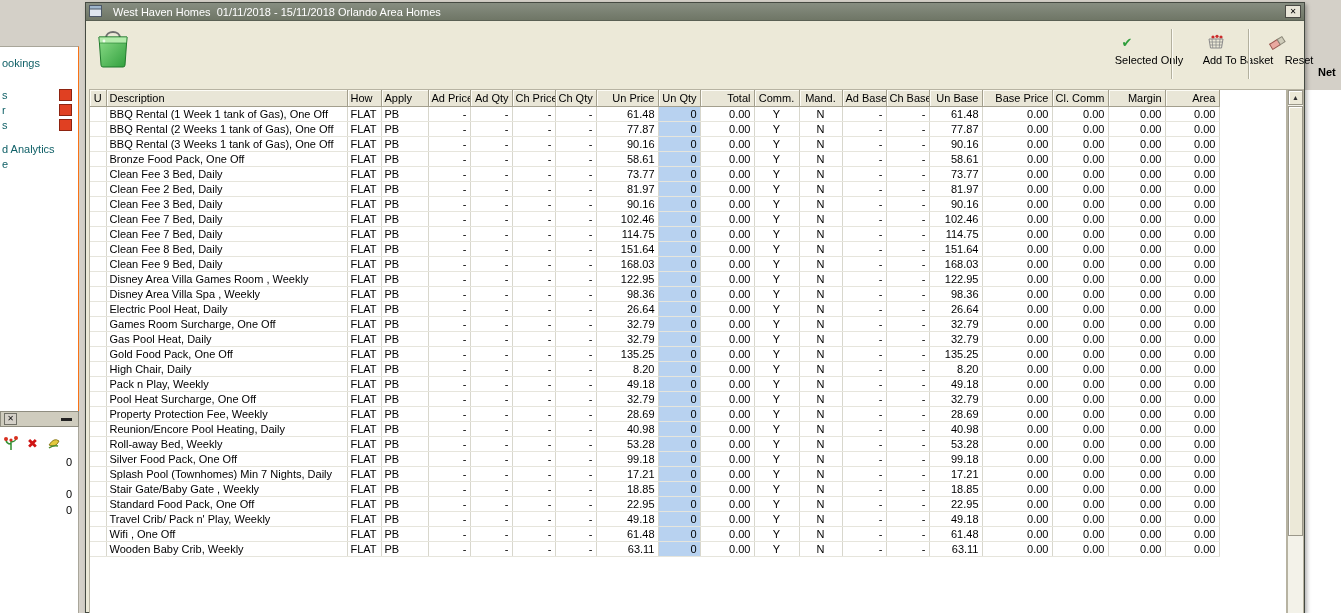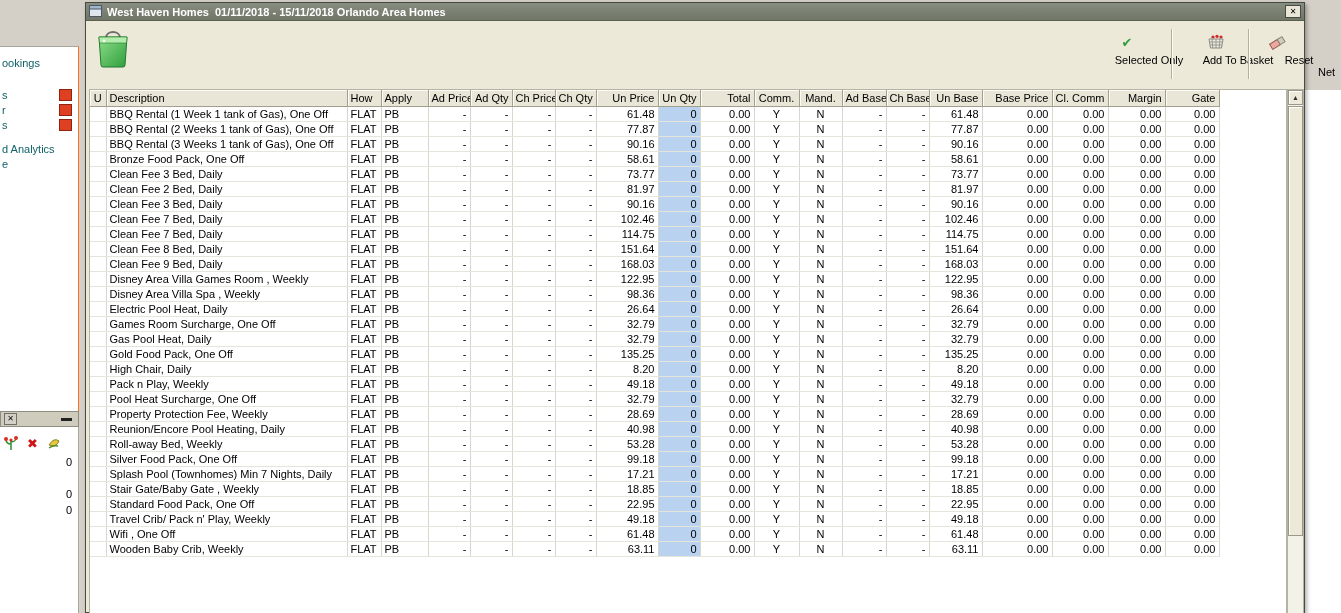--- a/index.html
+++ b/index.html
@@ -25,29 +25,29 @@
   .mini-min { position:absolute; right:6px; top:6px; width:11px; height:3px; background:#222; }
   .left-lower { left:0; top:427px; width:79px; height:186px; background:#fff;
     border-right:1px solid #a9a69a; }
   .tool-icons { position:absolute; left:3px; top:8px; display:flex; gap:8px; align-items:center; }
   .red-x { color:#cf1414; font-weight:bold; font-size:13px; line-height:14px; }
   .counter { position:absolute; left:0; width:72px; text-align:right; }
 
   
   .right-strip { left:1305px; top:0; width:36px; height:613px; background:#d4d0c8; }
   .right-white { position:absolute; left:0; top:90px; width:36px; height:523px; background:#fff; }
-  .net-frag { position:absolute; left:13px; top:66px; color:#000; }
+  .net-frag { position:absolute; left:13px; top:66px; color:#000;font-weight:bold; }
 
   
   .dialog { left:85px; top:2px; width:1220px; height:611px; background:#ece9d8;
     border:1px solid #454a42; box-shadow:2px 2px 4px rgba(0,0,0,.3); }
   .titlebar { position:absolute; left:0; top:0; right:0; height:18px;
     background:linear-gradient(#878e81,#6f7666); display:flex; align-items:center;
     padding:0 3px; border-bottom:1px solid #5a6054; }
-  .title-text { color:#fff; font-weight:bold; margin-left:5px; white-space:pre;
+  .title-text { color:#fff; font-weight:normal; margin-left:11px; white-space:pre;
     flex:1; overflow:hidden; }
   .close-btn { width:16px; height:13px; background:#e9e6d8; border:1px solid #4a4a44;
     font-size:8px; font-weight:bold; line-height:11px; text-align:center; color:#000; }
   .dlg-body { position:absolute; left:0; top:18px; right:0; bottom:0; background:#ece9d8; }
 
   .bag { position:absolute; left:8px; top:6px; }
   .heading { position:absolute; left:54px; top:18px; font-size:16px; color:#2334c0; }
 
   .tb-item { position:absolute; top:13px; display:flex; flex-direction:column;
     align-items:center; gap:3px; }
@@ -231,21 +231,21 @@
                 <th class="ar">Un Qty</th>
                 <th class="ar">Total</th>
                 <th class="ac">Comm.</th>
                 <th class="ac">Mand.</th>
                 <th class="ar">Ad Base</th>
                 <th class="ar">Ch Base</th>
                 <th class="ar">Un Base</th>
                 <th class="ar">Base Price</th>
                 <th class="ar">Cl. Comm</th>
                 <th class="ar">Margin</th>
-                <th class="ar">Gate</th>
+                <th class="ar">Area</th>
               </tr>
             </thead>
             <tbody>
               <tr>
                 <td class="ac"></td>
                 <td class="al">BBQ Rental (1 Week 1 tank of Gas), One Off</td>
                 <td class="al">FLAT</td>
                 <td class="al">PB</td>
                 <td class="ar">-</td>
                 <td class="ar">-</td>

